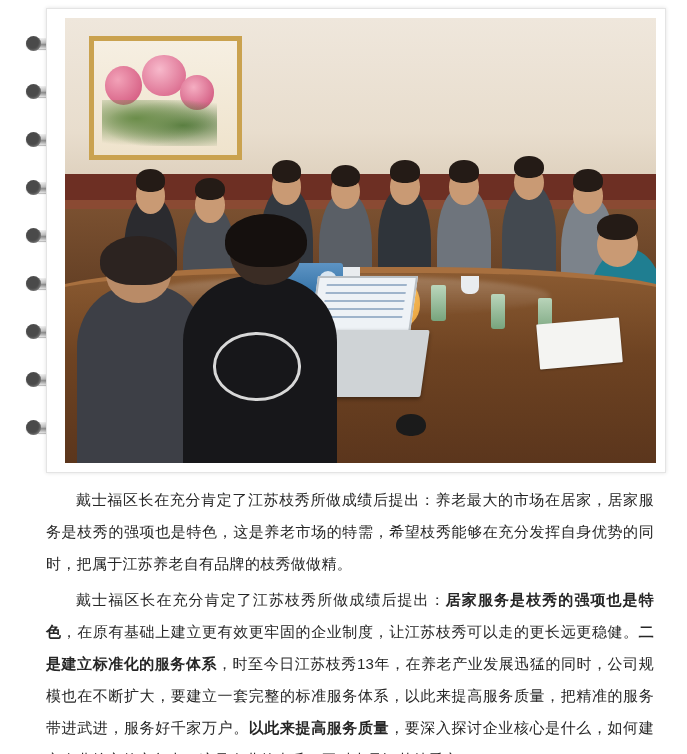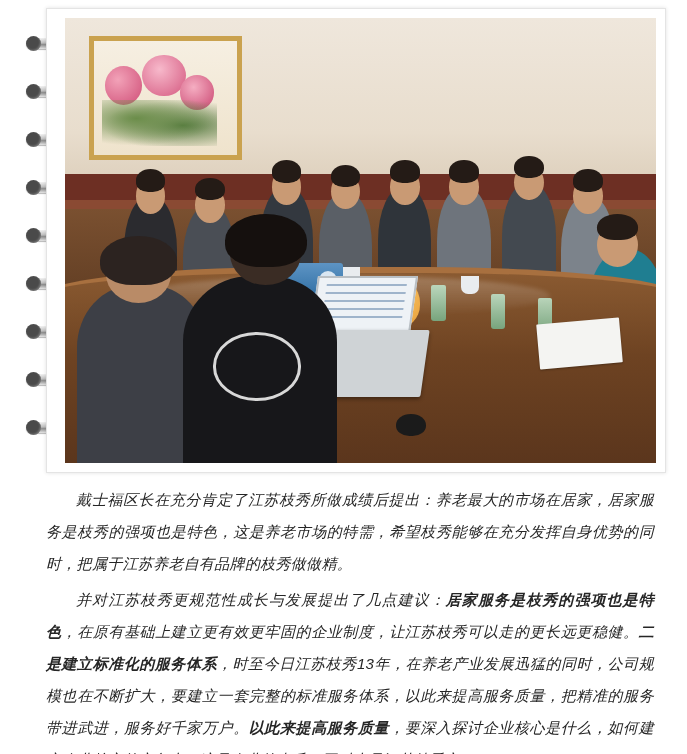--- a/index.html
+++ b/index.html
@@ -12,21 +12,20 @@
     height: 754px;
     font-family: "Liberation Sans", sans-serif;
     overflow: hidden;
   }
   .page {
     position: relative;
     width: 636px;
     height: 754px;
     background: #ffffff;
     box-sizing: border-box;
-    font-style: italic;
   }
 
   
   .spiral-col {
     position: absolute;
     left: 0;
     top: 0;
     width: 58px;
     height: 754px;
   }
@@ -378,17 +377,17 @@
       <div class="head" style="left:28%; bottom:40%; width:12%; height:14%; background:#3a2c24;"></div>
       <div class="hair" style="left:27%; bottom:44%; width:14%; height:12%; background:#15100e;"></div>
     </div>
   </div>
 
   <div class="article">
     <p>
       <span>戴士福区长在充分肯定了江苏枝秀所做成绩后提出：养老最大的市场在居家，居家服务是枝秀的强项也是特色，这是养老市场的特需，希望枝秀能够在充分发挥自身优势的同时，把属于江苏养老自有品牌的枝秀做做精。</span>
     </p>
     <p>
-      <span>并对江苏枝秀更规范性成长与发展提出了几点建议：</span><b>居家服务是枝秀的强项也是特色</b><span>，在原有基础上建立更有效更牢固的企业制度，让江苏枝秀可以走的更长远更稳健。</span><b>二是建立标准化的服务体系</b><span>，时至今日江苏枝秀13年，在养老产业发展迅猛的同时，公司规模也在不断扩大，要建立一套完整的标准服务体系，以此来提高服务质量，把精准的服务带进武进，服务好千家万户。</span><b>以此来提高服务质量</b><span>，要深入探讨企业核心是什么，如何建立企业核心的竞争力，这是企业的本质，同时也是江苏枝秀立</span>
+      <span>戴士福区长在充分肯定了江苏枝秀所做成绩后提出：</span><b>居家服务是枝秀的强项也是特色</b><span>，在原有基础上建立更有效更牢固的企业制度，让江苏枝秀可以走的更长远更稳健。</span><b>二是建立标准化的服务体系</b><span>，时至今日江苏枝秀13年，在养老产业发展迅猛的同时，公司规模也在不断扩大，要建立一套完整的标准服务体系，以此来提高服务质量，把精准的服务带进武进，服务好千家万户。</span><b>以此来提高服务质量</b><span>，要深入探讨企业核心是什么，如何建立企业核心的竞争力，这是企业的本质，同时也是江苏枝秀立</span>
     </p>
   </div>
 
 </div>
 
 </body></html>

